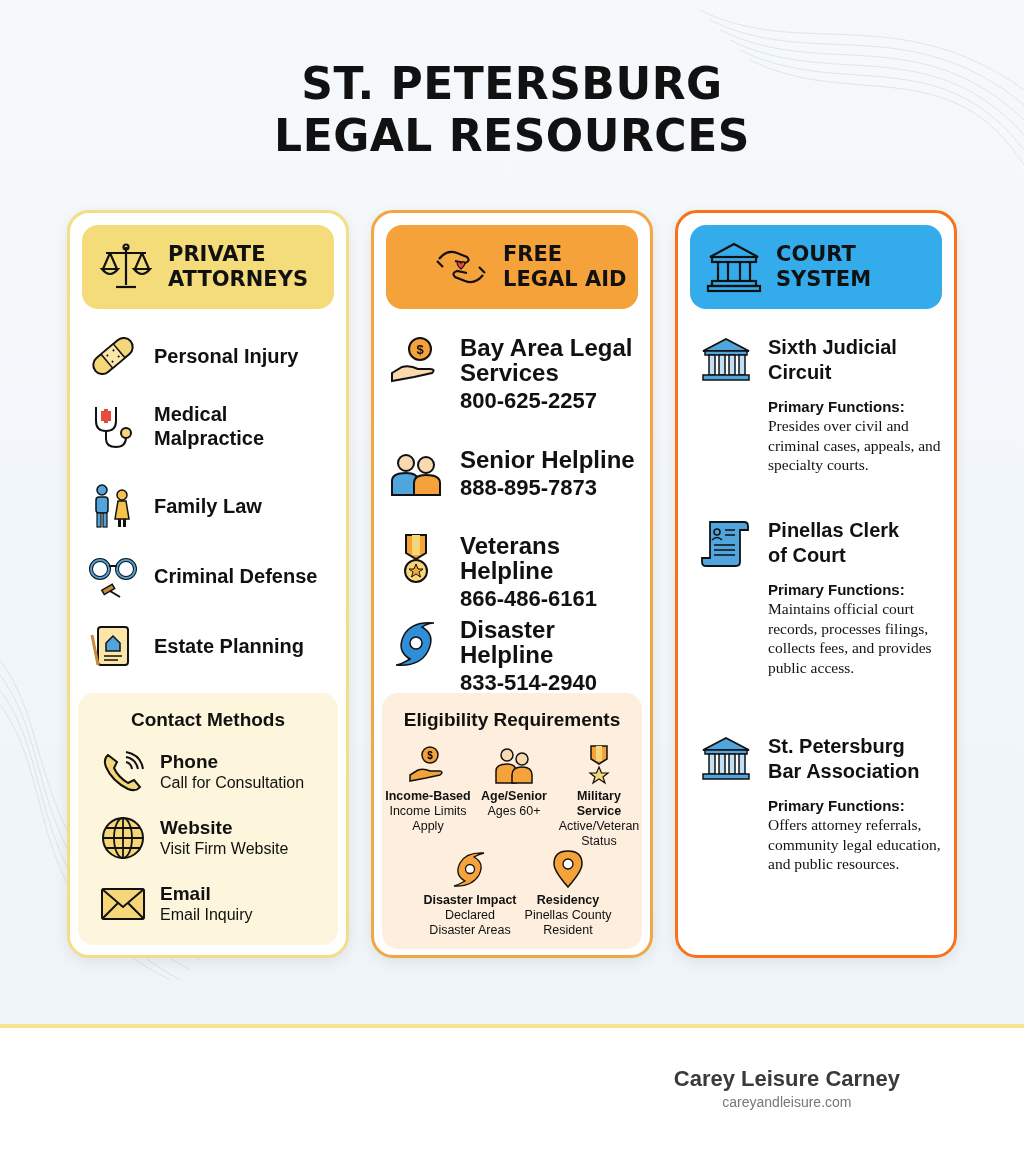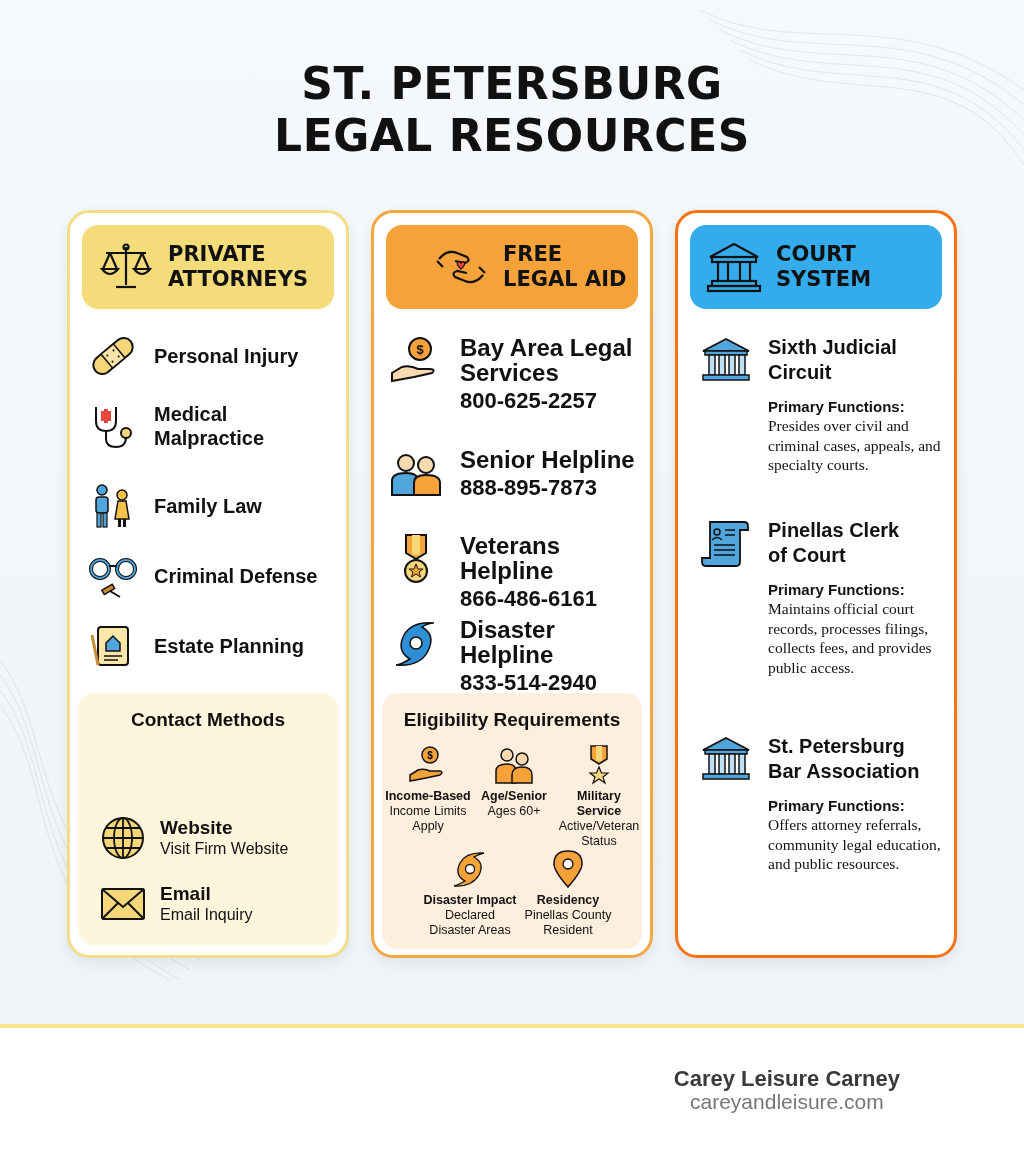--- a/index.html
+++ b/index.html
@@ -43,21 +43,21 @@
   .ct .ic { position: absolute; left: 4px; top: 0; width: 52px; height: 52px; }
   .ct .body { margin-left: 72px; }
   .ct .nm { font-weight: bold; font-size: 20px; line-height: 25px; }
   .ct .nm span { display: block; }
   .ct .pf { font-weight: bold; font-size: 15px; line-height: 19px; margin-top: 12px; }
   .ct .ds { font-size: 15.5px; line-height: 19.5px; font-family: Liberation Serif, serif; }
   .footer-line { position: absolute; top: 1024px; left: 0; width: 1024px; height: 4px; background: #f7e48f; }
   .footer { position: absolute; top: 1028px; left: 0; width: 1024px; height: 126px; background: #fff; }
   .brand { position: absolute; right: 124px; top: 38px; text-align: center; }
   .brand .n { font-weight: bold; font-size: 22px; color: #3a3a3a; line-height: 26px; }
-  .brand .u { font-size: 21px; color: #777; line-height: 20px; }
+  .brand .u { font-size: 14px; color: #777; line-height: 20px; }
 </style>
 </head>
 <body>
 
 <div class="bg-top"></div>
 <svg class="waves" style="left:700px;top:0" width="324" height="260">
   <g fill="none" stroke="#dfe6ea" stroke-width="1">
     <path d="M0 10 C100 60 200 0 324 90"></path>
       <path d="M10 20 C110 70 210 10 324 105"></path>
     <path d="M20 30 C120 80 220 20 324 120"></path>
@@ -159,20 +159,30 @@
         <path d="M18 22 L25 15 L32 22 V30 H18 Z" fill="#4fa5dc" stroke="#111" stroke-width="1.5"></path>
         <line x1="16" y1="35" x2="34" y2="35" stroke="#111" stroke-width="1.5"></line>
         <line x1="16" y1="39" x2="30" y2="39" stroke="#111" stroke-width="1.5"></line>
         <line x1="4" y1="14" x2="10" y2="44" stroke="#c98b3a" stroke-width="3"></line>
       </svg>
     <div class="lbl">Estate Planning</div>
   </div>
 
   <div class="sub">
     <div class="sub-title">Contact Methods</div>
+    <div class="cm" style="top:56px">
+      <svg class="ic" viewBox="0 0 46 46">
+          <path d="M8 6 Q3 10 6 18 Q12 32 28 40 Q36 43 40 38 L34 31 L28 34 Q18 28 14 19 L17 13 Z" fill="#f5d77a" stroke="#111" stroke-width="2"></path>
+          <path d="M26 8 Q36 10 38 20 M26 3 Q41 6 43 20 M26 13 Q31 14 32 20" fill="none" stroke="#111" stroke-width="2"></path>
+        </svg>
+      <div>
+          <div class="t1">Phone</div>
+          <div class="t2">Call for Consultation</div>
+        </div>
+    </div>
     <div class="cm" style="top:122px">
       <svg class="ic" viewBox="0 0 46 46">
           <circle cx="23" cy="23" r="20" fill="#f5d77a" stroke="#111" stroke-width="2"></circle>
           <ellipse cx="23" cy="23" rx="9" ry="20" fill="none" stroke="#111" stroke-width="1.8"></ellipse>
           <line x1="3" y1="23" x2="43" y2="23" stroke="#111" stroke-width="1.8"></line>
           <line x1="6" y1="13" x2="40" y2="13" stroke="#111" stroke-width="1.8"></line>
           <line x1="6" y1="33" x2="40" y2="33" stroke="#111" stroke-width="1.8"></line>
           <line x1="23" y1="3" x2="23" y2="43" stroke="#111" stroke-width="1.8"></line>
         </svg>
       <div>

